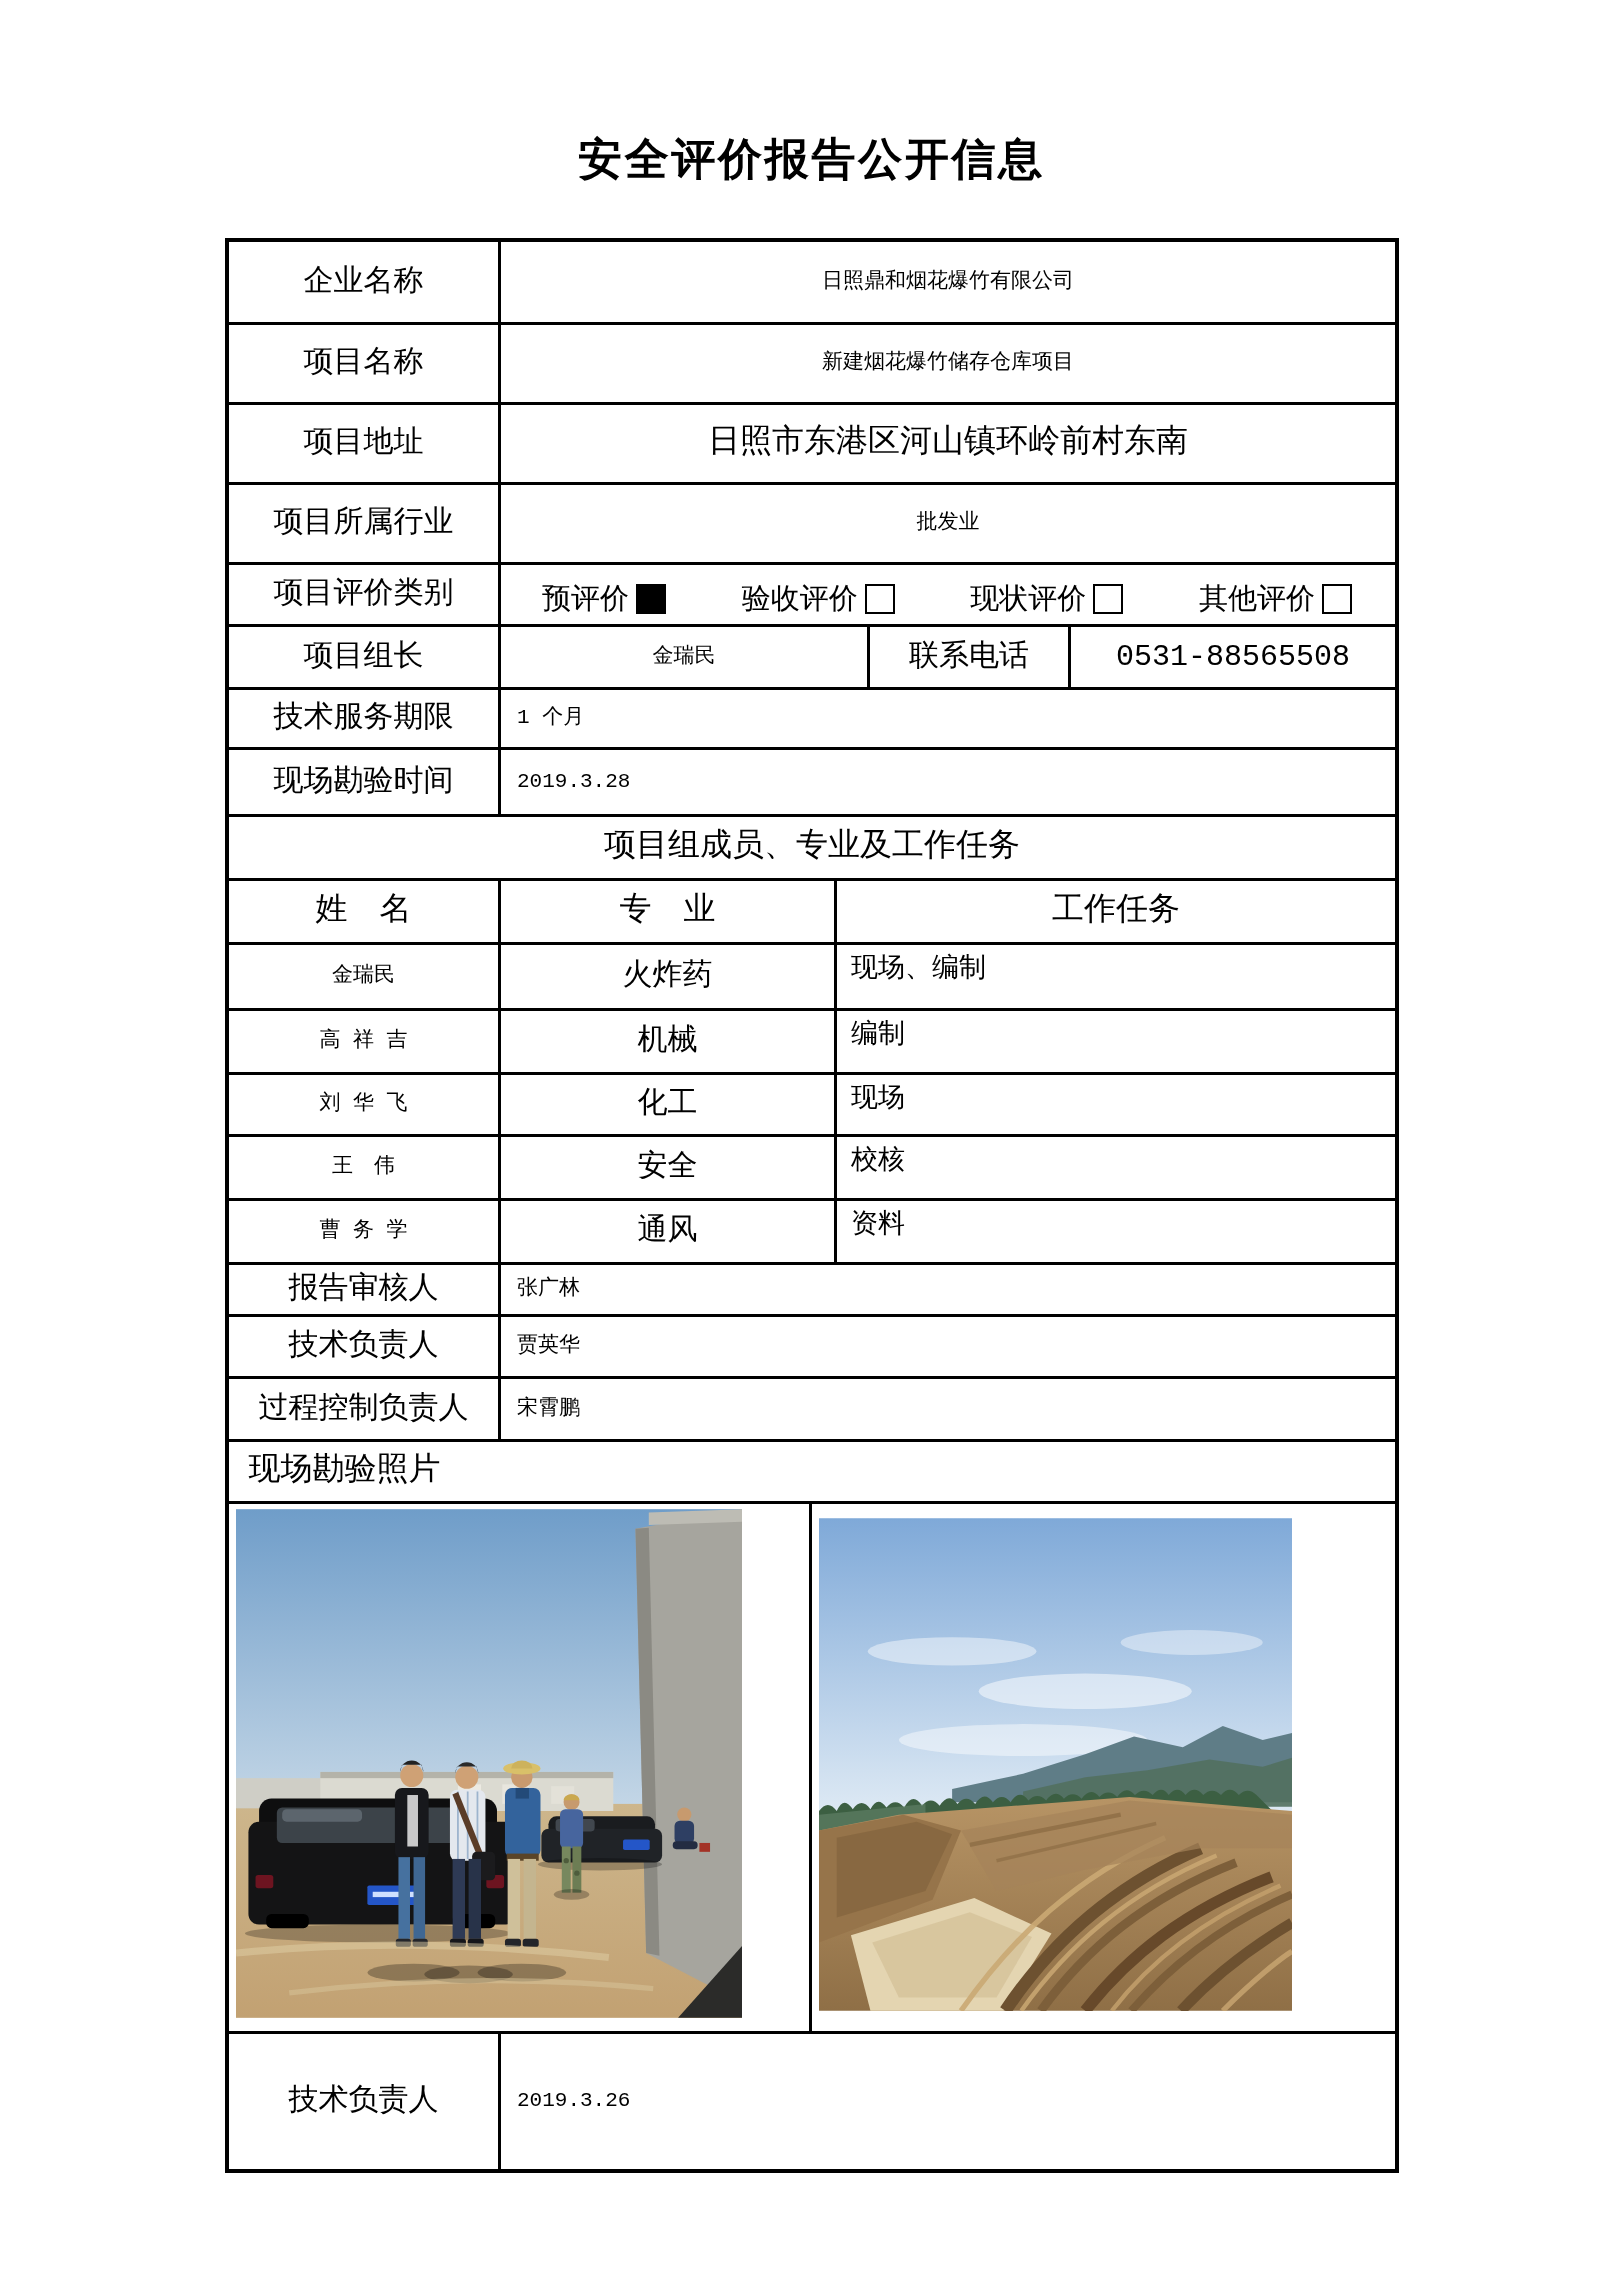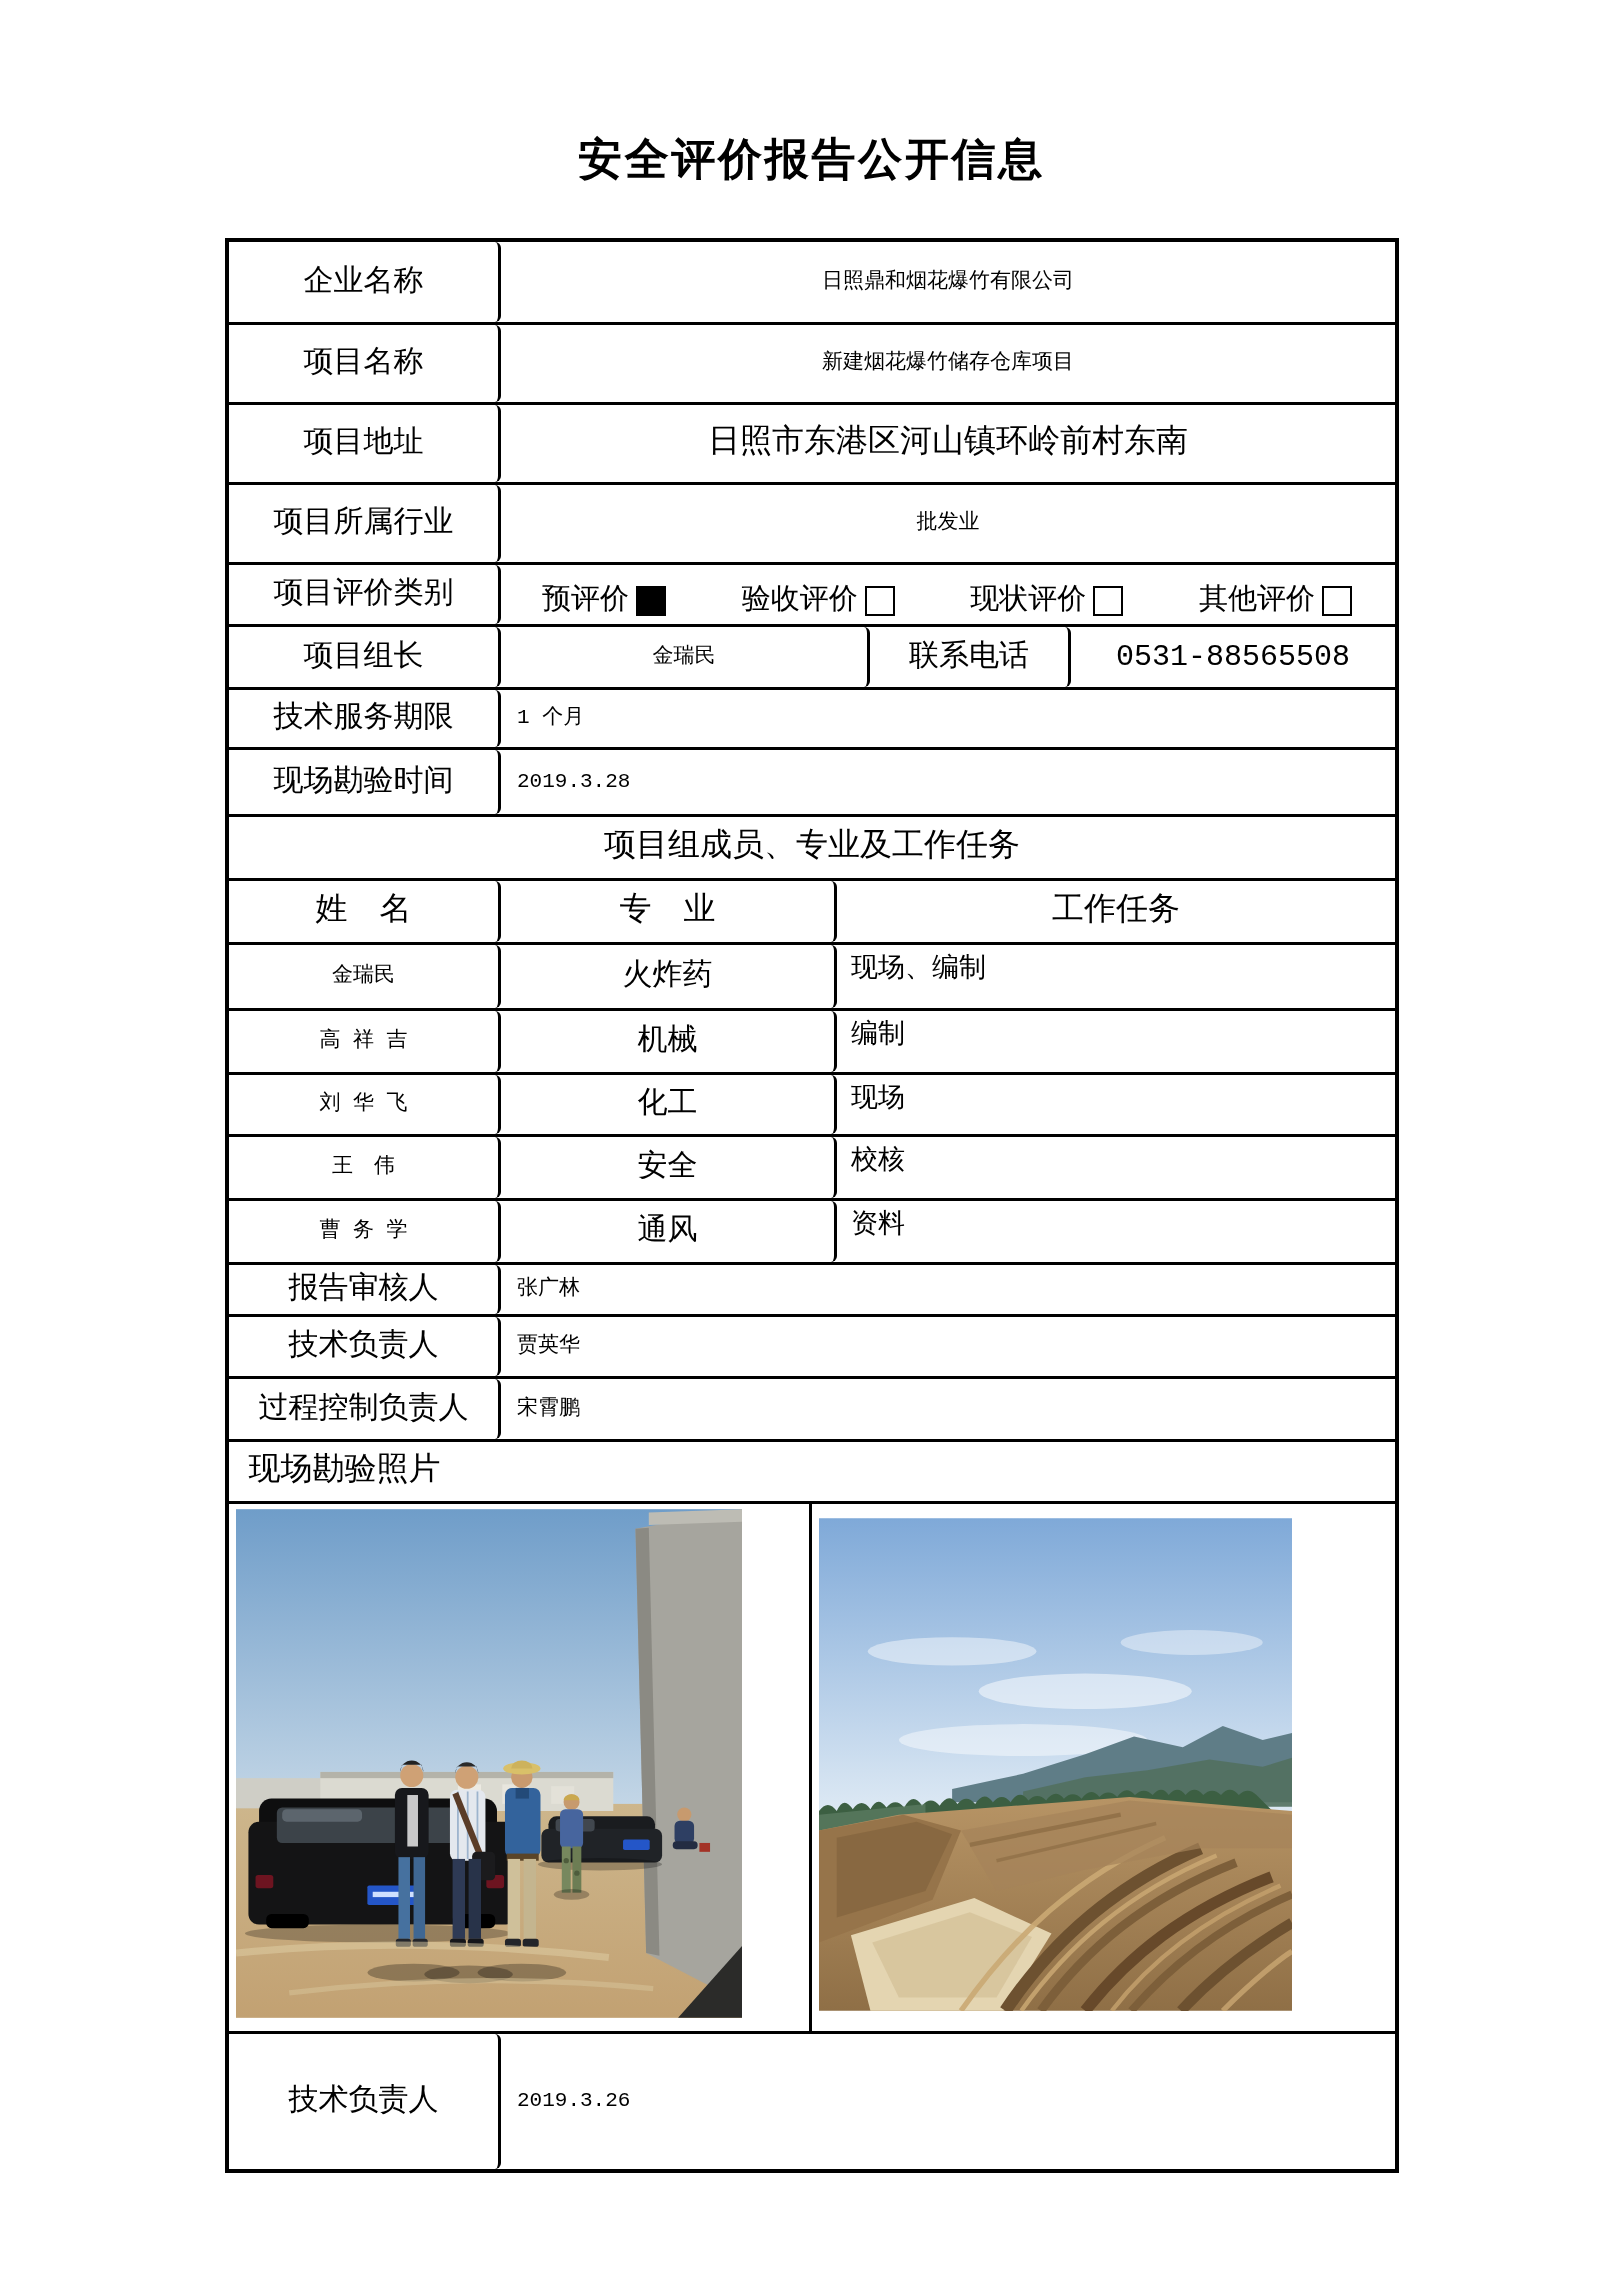--- a/index.html
+++ b/index.html
@@ -5,29 +5,29 @@
   html,body{margin:0;padding:0;background:#fff;}
   .page{position:relative;width:1623px;height:2295px;background:#fff;overflow:hidden;
         font-family:Liberation Mono, monospace;color:#000;}
   .doc-title{position:absolute;top:130px;left:0;width:100%;text-align:center;
              font-size:44px;font-weight:bold;letter-spacing:2.7px;}
   .tbl{position:absolute;left:225px;top:238px;width:1174px;box-sizing:border-box;
        border:4.4px solid #000;background:#fff;}
   .row{display:flex;width:100%;box-sizing:border-box;border-bottom:3.6px solid #000;}
   .row.last{border-bottom:none;}
   .c{box-sizing:border-box;border-right:3.6px solid #000;display:flex;align-items:center;
-     justify-content:center;overflow:hidden;line-height:1.15;border-radius:6px;}
+     justify-content:center;overflow:hidden;line-height:1.15;}
   .c.end{border-right:none;}
   .lab{width:272px;flex:none;font-size:30px;text-align:center;}
   .grow{flex:1;}
   .left{justify-content:flex-start;padding-left:16px;} .fs32{font-size:21px;} .fs34{font-size:30px;} .fs36{font-size:32px;}
   .w412{width:369px;flex:none;} .w222{width:201px;flex:none;} .w374{width:336px;flex:none;}
   .checks{flex:1;display:flex;align-items:center;justify-content:space-between;
           padding:0 43px 0 41px;font-size:29px;border-right:none;}
-  .chk{display:flex;align-items:center;margin-top:12px;}
+  .chk{display:flex;margin-top:12px;}
   .box{width:26px;height:26px;border:2.7px solid #000;margin-left:7px;flex:none;}
   .box.filled{background:#000;}
   .taskc{align-items:flex-start;justify-content:flex-start;padding:9px 0 0 14px;font-size:27px;}
   .photocellL{width:583px;flex:none;position:relative;border-right:3.6px solid #000;box-sizing:border-box;}
   .photocellR{flex:1;position:relative;}
   .ph{position:absolute;}
   svg{display:block;}
 </style>
 </head>
 <body>

